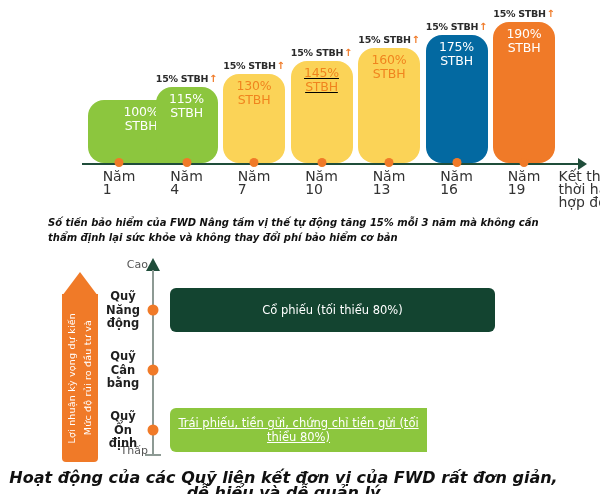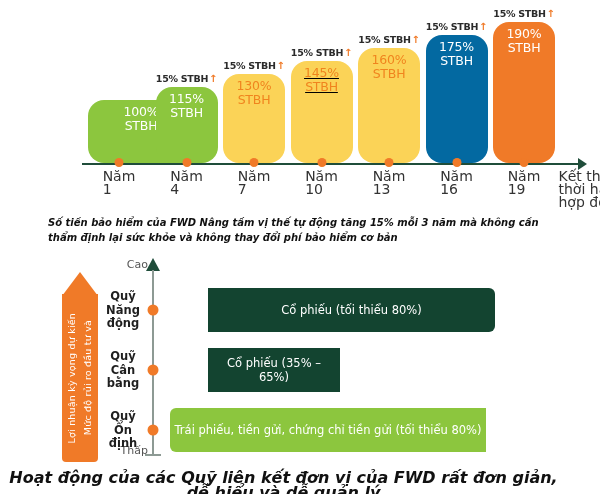--- a/index.html
+++ b/index.html
@@ -264,21 +264,21 @@
     display: flex;
     align-items: center;
     justify-content: center;
     text-align: center;
     font-size: 11.5px;
     line-height: 14px;
     color: #ffffff;
     padding: 0 4px;
     box-sizing: border-box;
   }
-  .seg.dark { background: #134430; margin-left: 38px; }
+  .seg.dark { background: #134430; }
   .seg.light { background: #8CC63E; }
 </style>
 </head>
 <body>
 
 <div id="chart-section">
 
   <div class="bars-area" id="bars-area">
       <div class="bar-group" style="left: 88px; width: 62px; height: 85px; bottom: 2px; padding-left: 44px;">
         <div class="bar green" style="height: 63px; background: rgb(140, 198, 62);">
@@ -422,27 +422,26 @@
       <div class="fund-row" style="top: 32px; width: 325px;">
         <div class="seg dark" style="width: 325px; background: rgb(19, 68, 48);">Cổ phiếu (tối thiểu 80%)</div>
       </div>
       <div class="fund-dot" style="top: 114px;"></div>
       <div class="fund-name" style="top: 114px;">
         <div>Quỹ</div>
         <div>Cân</div>
         <div>bằng</div>
       </div>
       <div class="fund-row" style="top: 92px; width: 325px;">
-        <div class="seg dark" style="width: 132px; background: rgb(19, 68, 48);">Cổ phiếu (35% – 65%)</div>
       </div>
       <div class="fund-dot" style="top: 174px;"></div>
       <div class="fund-name" style="top: 174px;">
         <div>Quỹ</div>
         <div>Ổn</div>
         <div>định</div>
       </div>
       <div class="fund-row" style="top: 152px; width: 325px;">
-        <div class="seg light" style="width: 316px; background: rgb(140, 198, 62);">Trái phiếu, tiền gửi, chứng chỉ tiền gửi (tối thiểu 80%)</div>
+        <div class="seg light" style="width: 257px; background: rgb(140, 198, 62); text-decoration: underline;">Trái phiếu, tiền gửi, chứng chỉ tiền gửi (tối thiểu 80%)</div>
       </div>
     </div>
 </div>
 
 <div class="caption" id="caption-bottom">Hoạt động của các Quỹ liên kết đơn vị của FWD rất đơn giản, dễ hiểu và dễ quản lý</div>
 
 </body></html>

